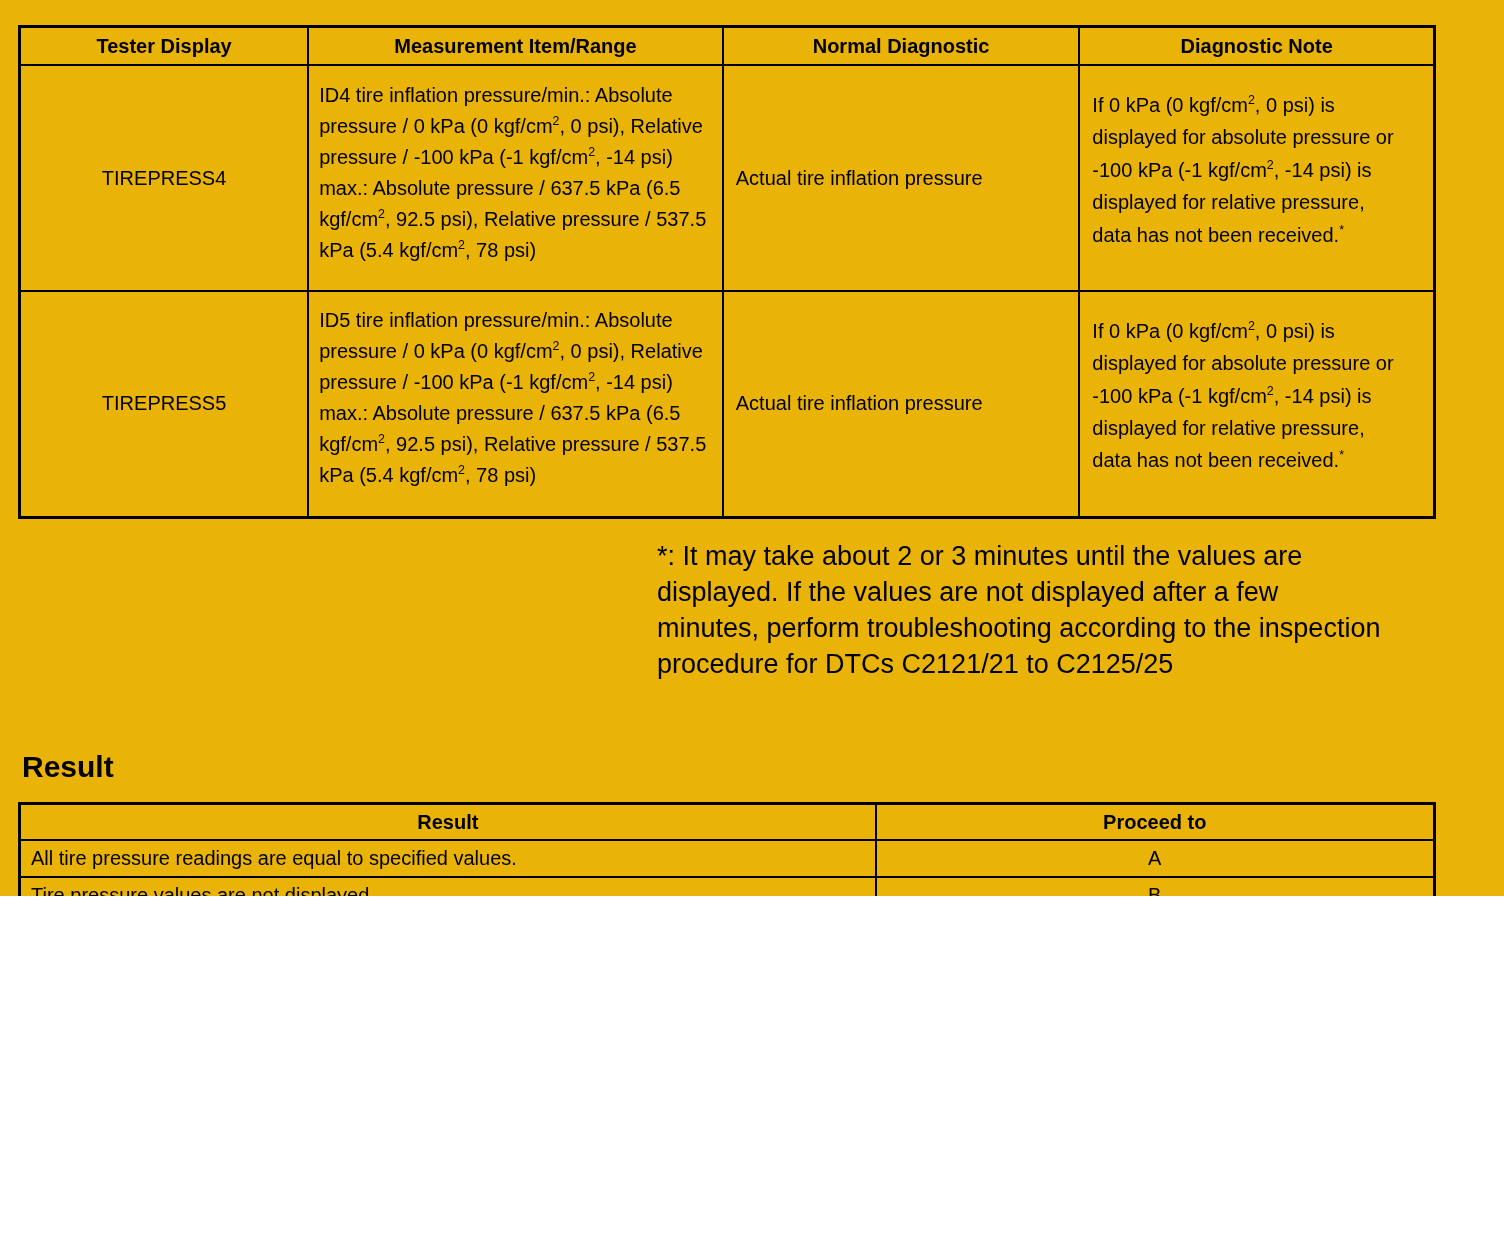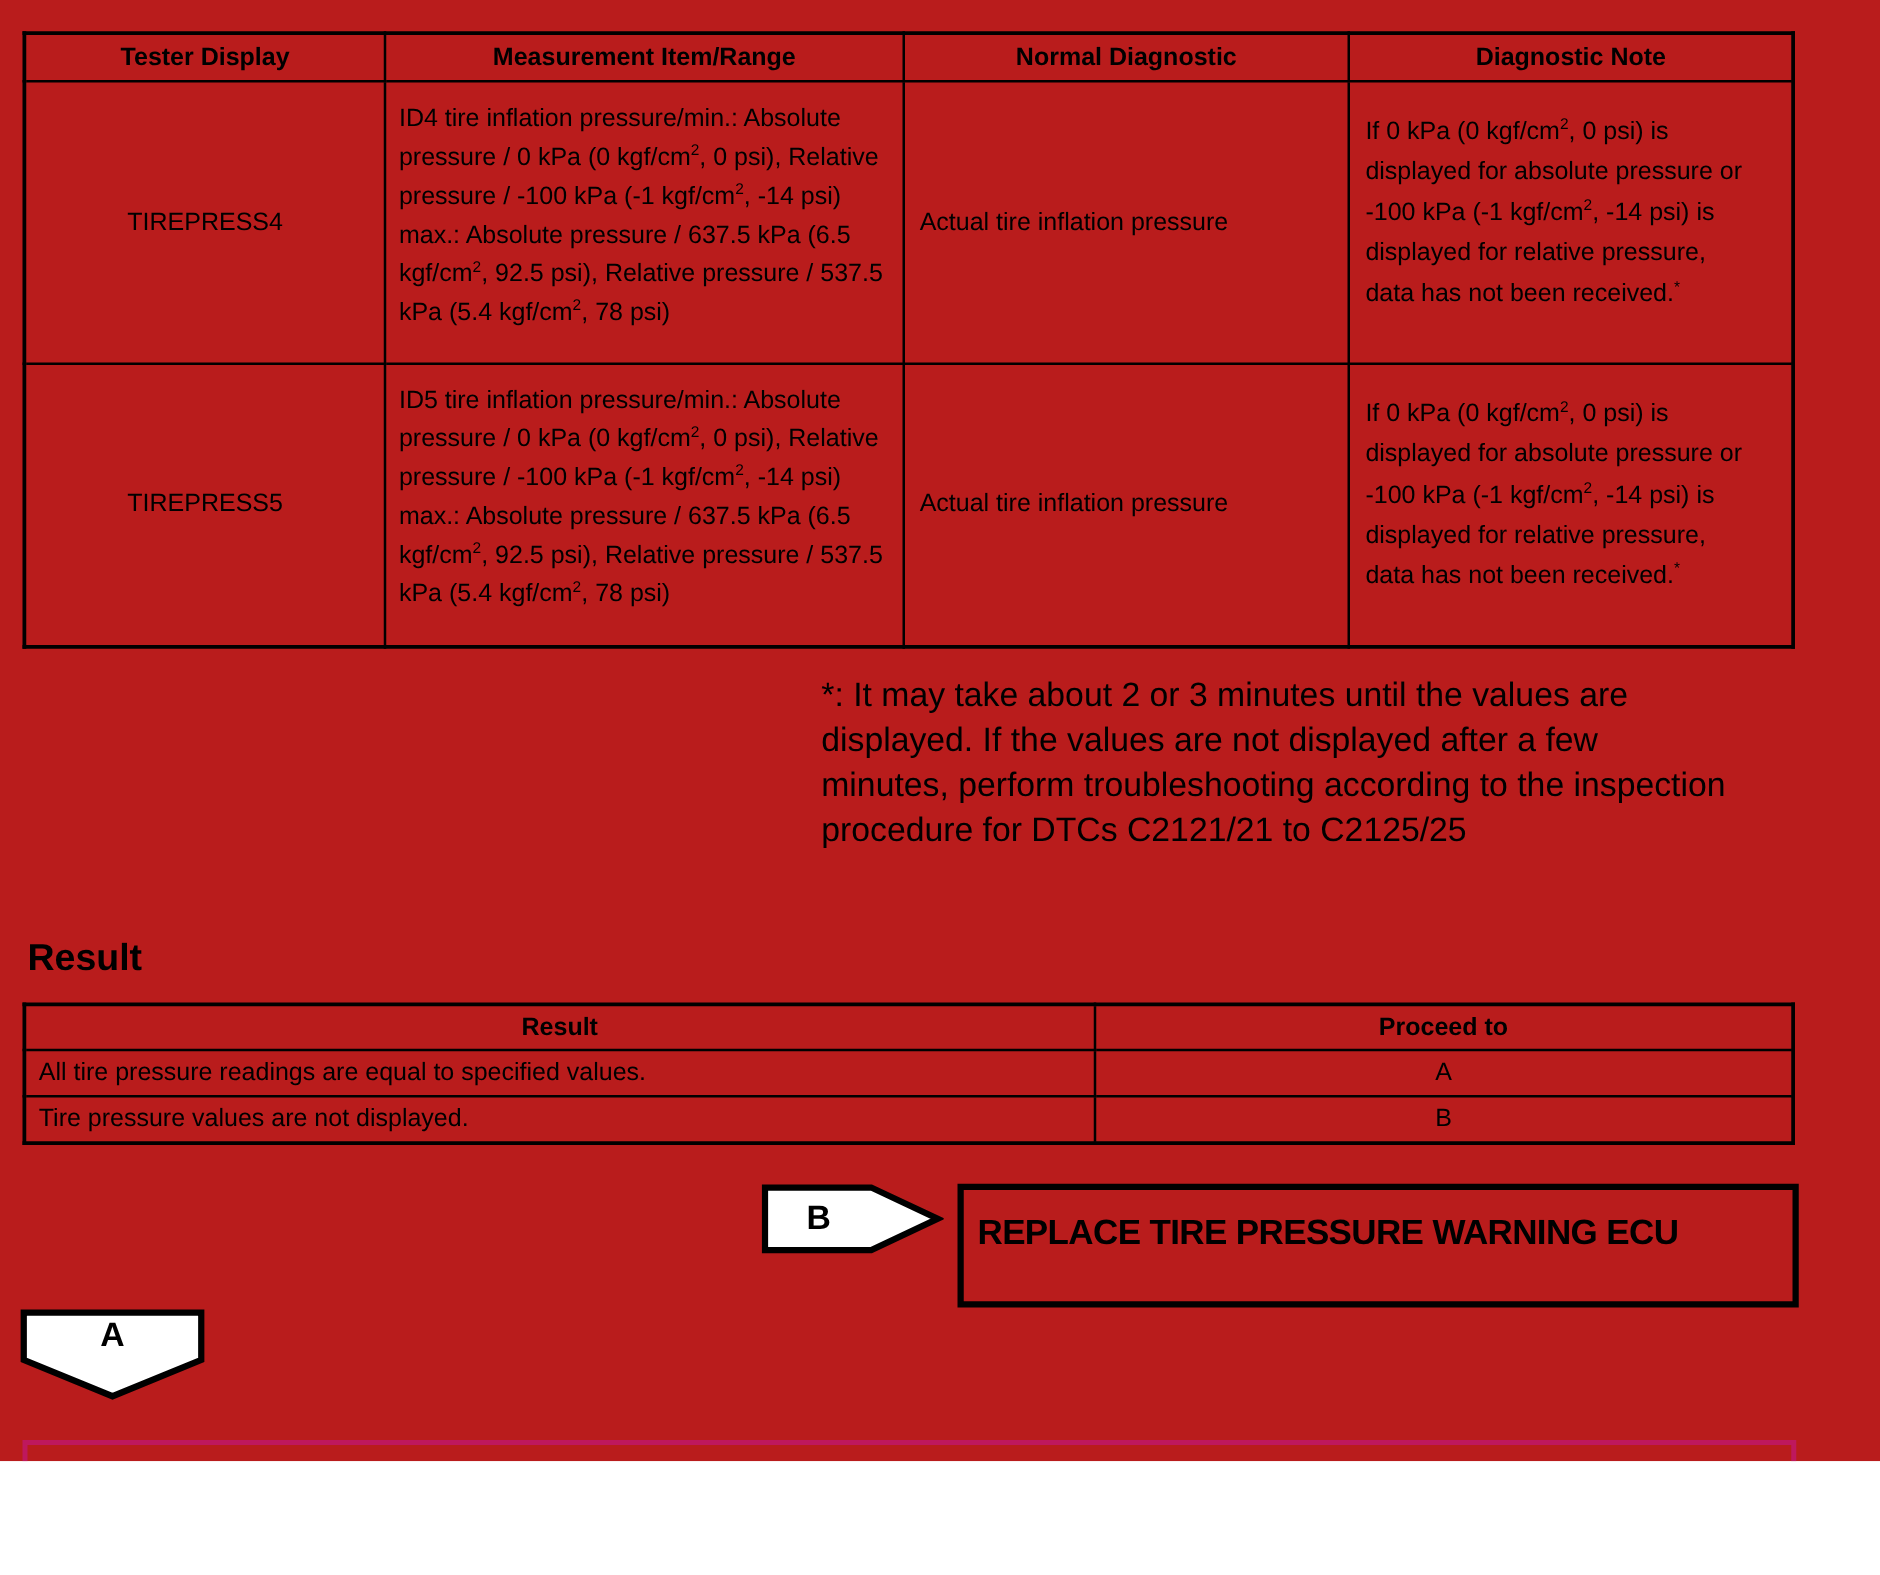--- a/index.html
+++ b/index.html
@@ -1,20 +1,20 @@
 <!DOCTYPE html>
 <html><head>
 <meta charset="utf-8">
 <style>
   html, body { margin: 0; padding: 0; background: #ffffff; }
   .page {
     position: relative;
     width: 1504px;
-    height: 1169px;
-    background: #b91c1c;
+    height: 896px;
+    background: #eab308;
     color: #000000;
     font-family: "Liberation Sans", sans-serif;
     overflow: hidden;
   }
   sup { font-size: 0.62em; line-height: 0; vertical-align: super; }
 
   
   table.data-table {
     border-collapse: collapse;
     table-layout: fixed;

